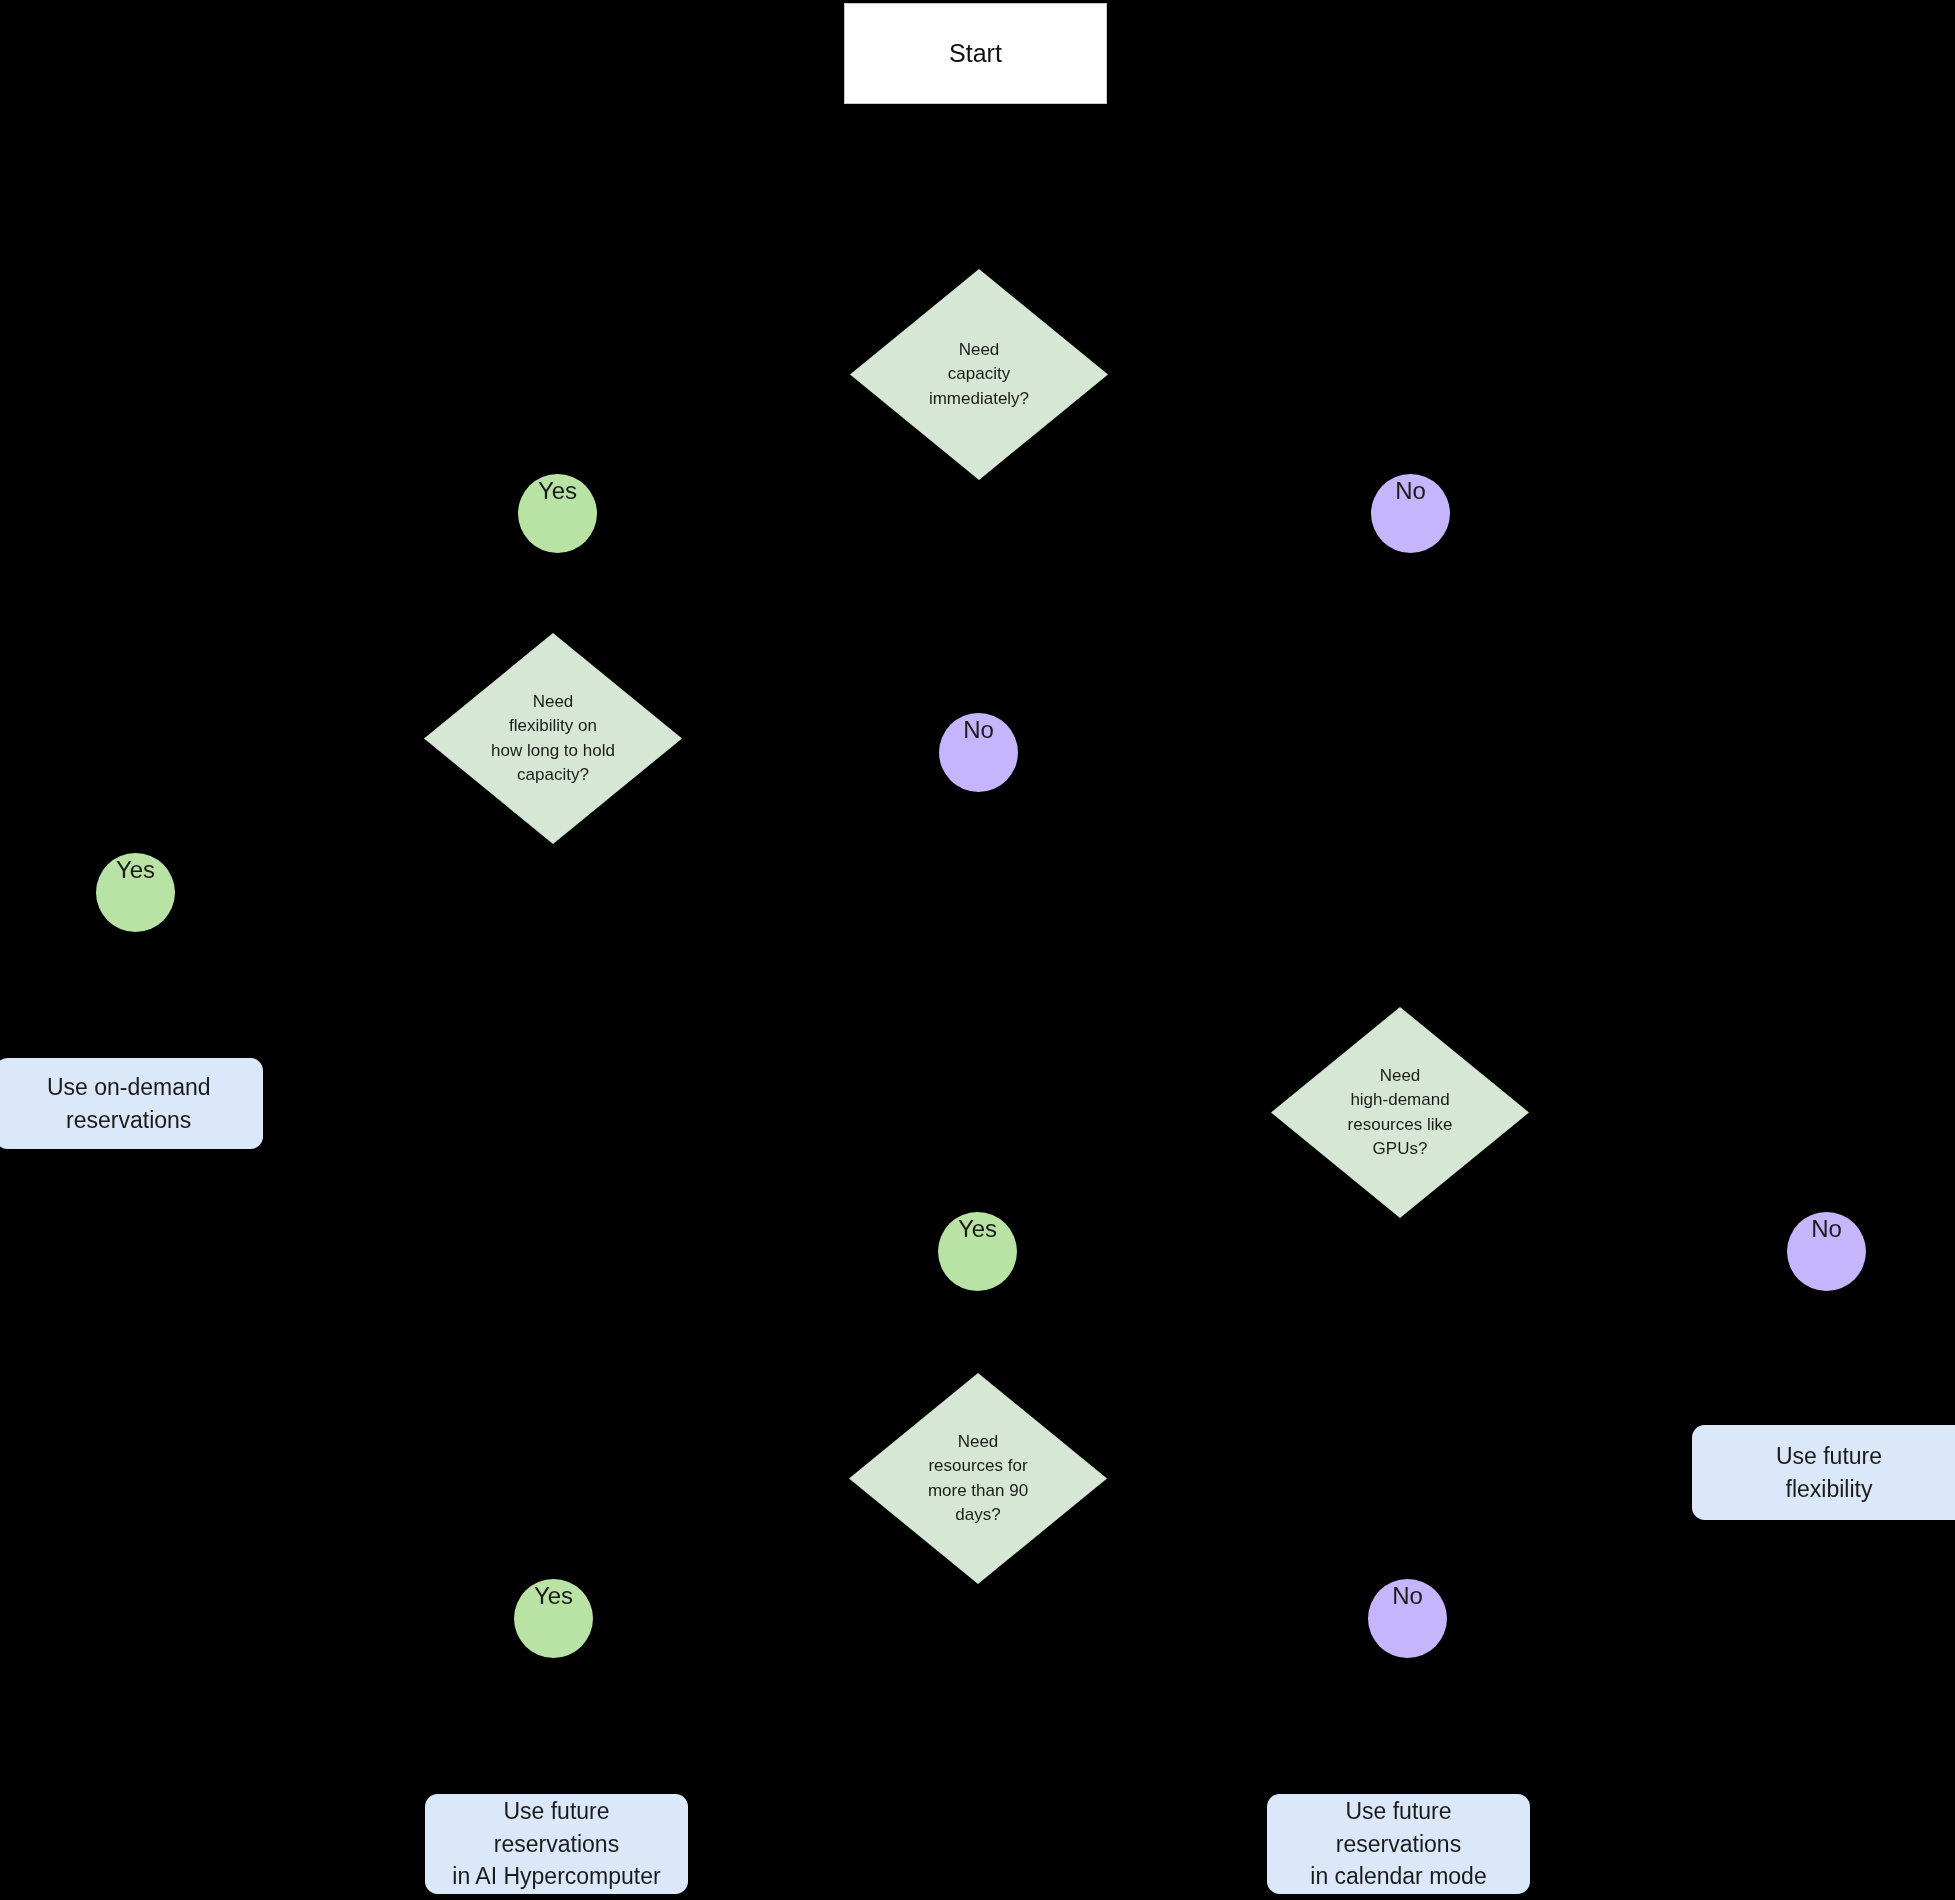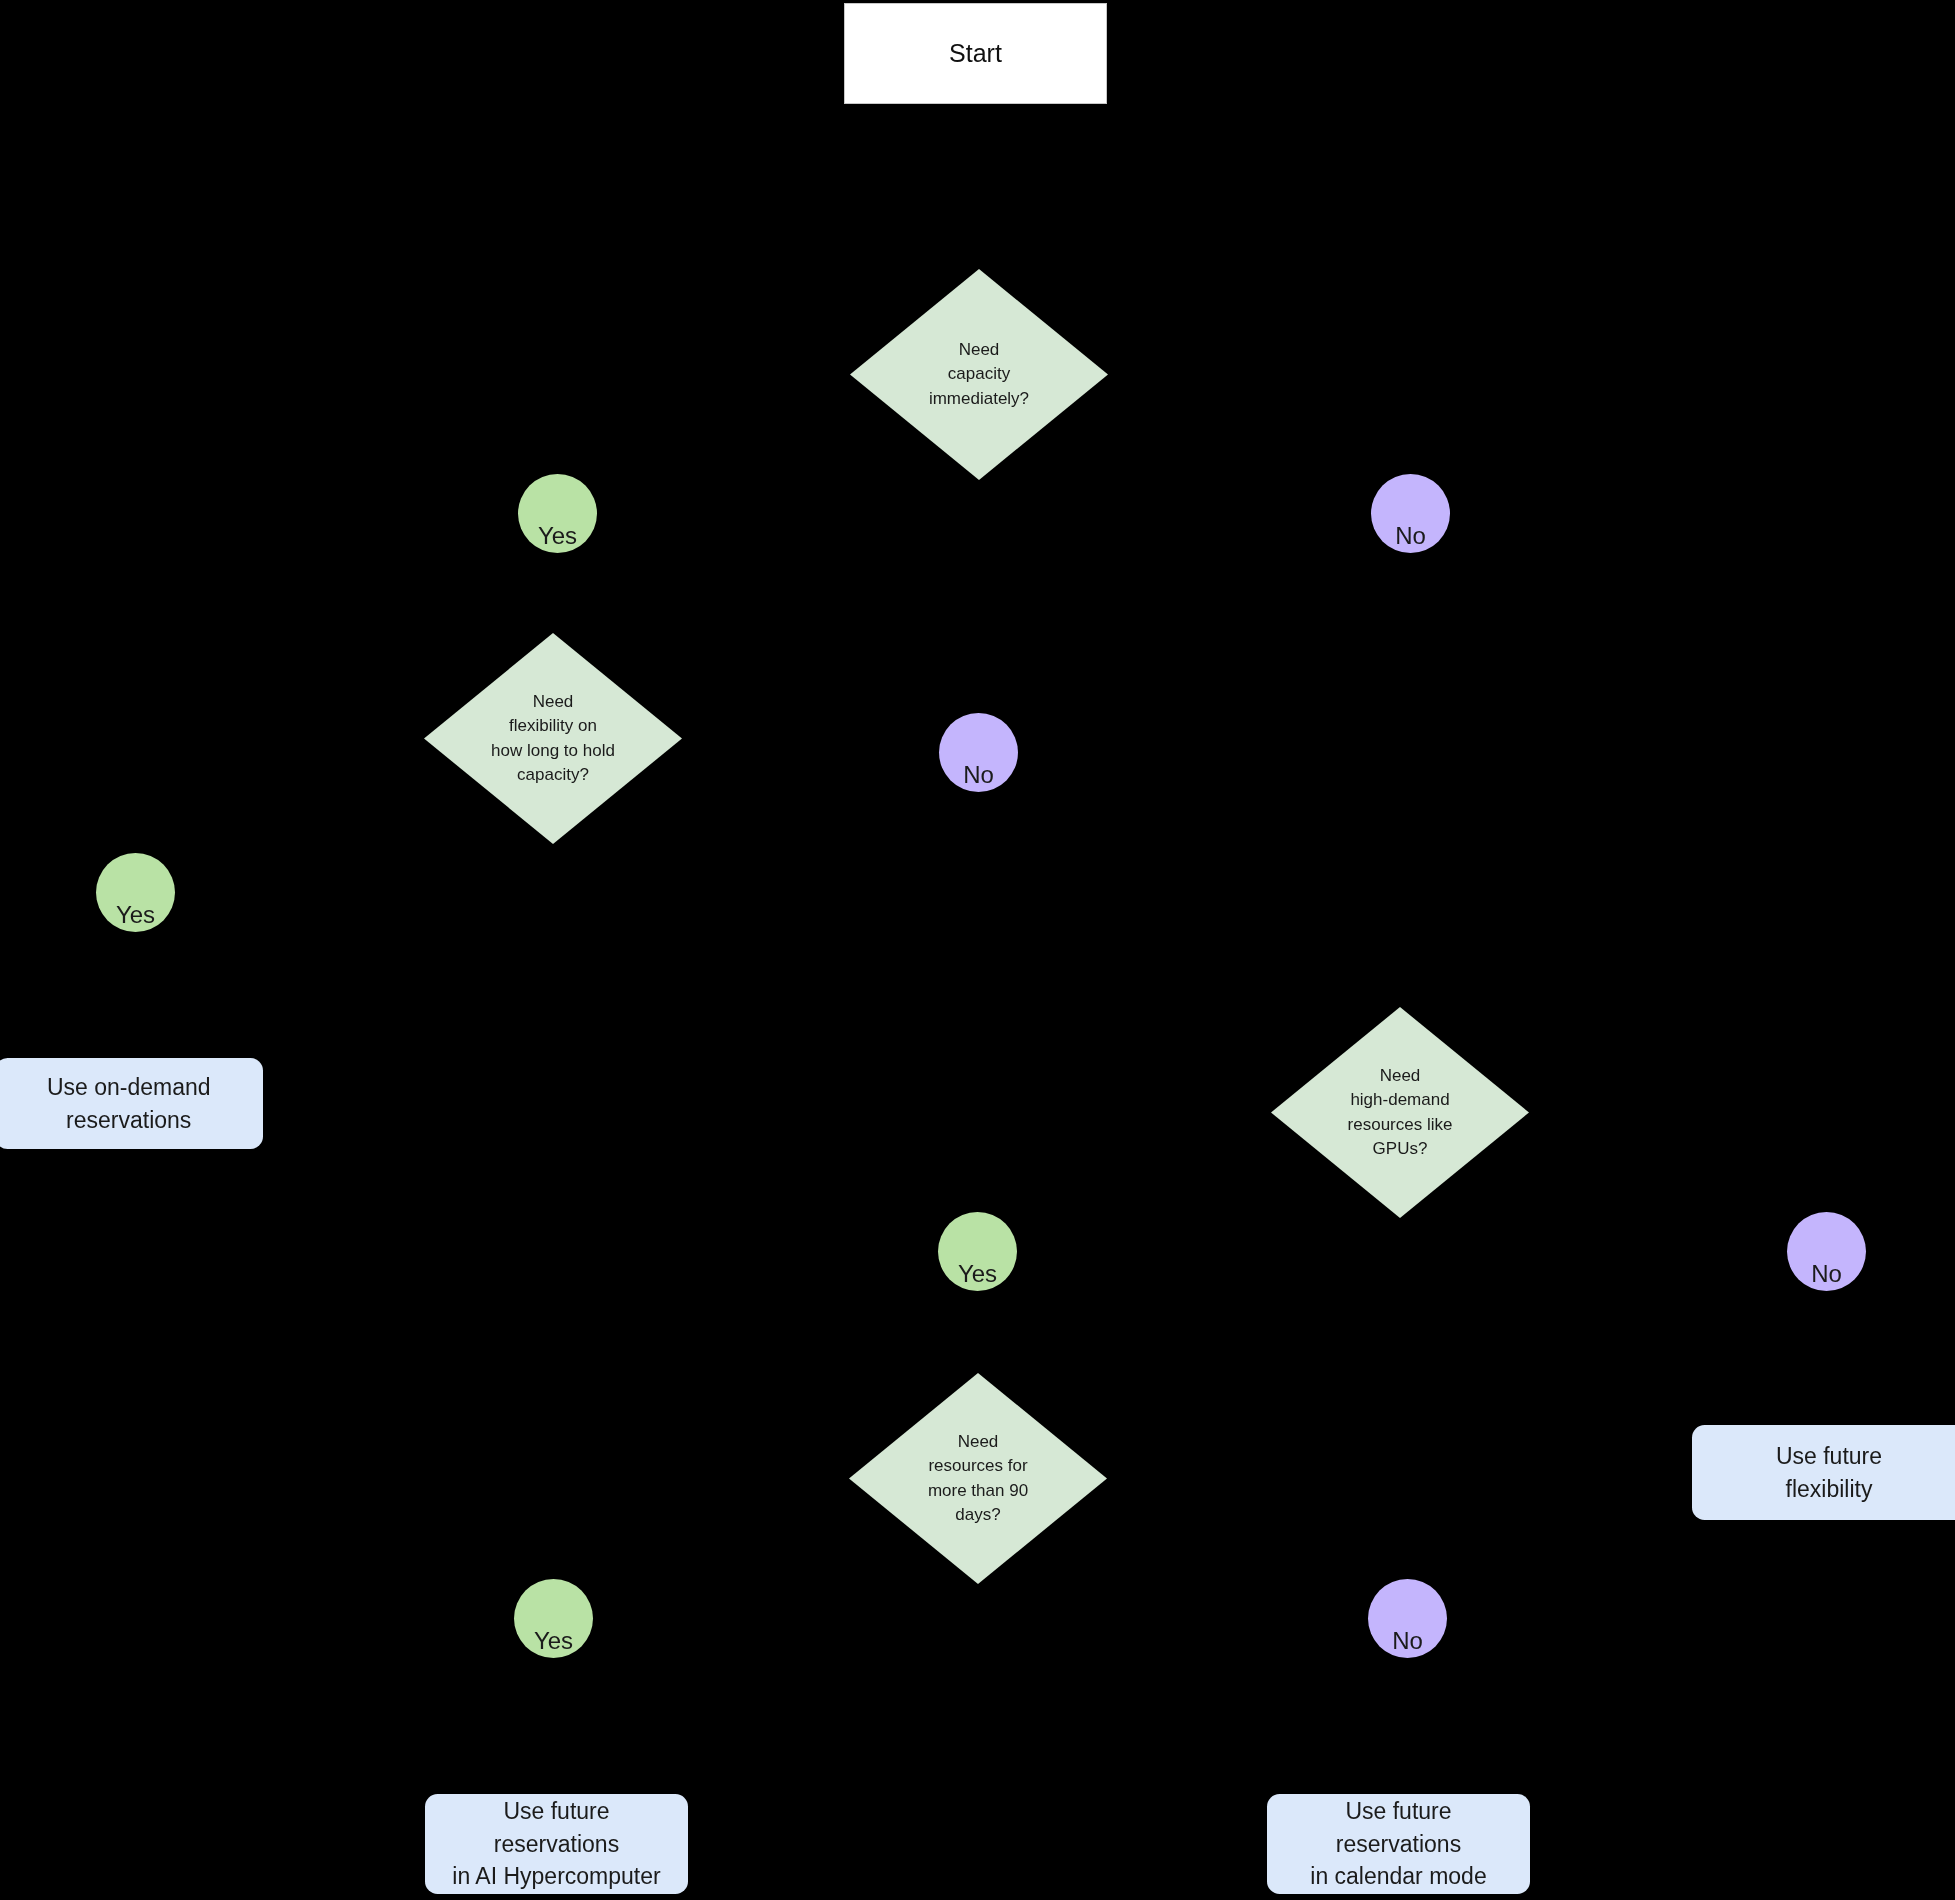--- a/index.html
+++ b/index.html
@@ -60,21 +60,21 @@
   .diamond .node-text {
     font-size: 17px;
     max-width: 76%;
   }
 
   
   .badge {
     position: absolute;
     border-radius: 50%;
     display: flex;
-    align-items: flex-end;
+    align-items: flex-start;
     justify-content: center;
   }
   .badge .node-text {
     font-size: 24px;
   }
   .badge.yes { background: #b9e2a5; }
   .badge.no  { background: #c4b5fd; }
 
   
   .outcome {

